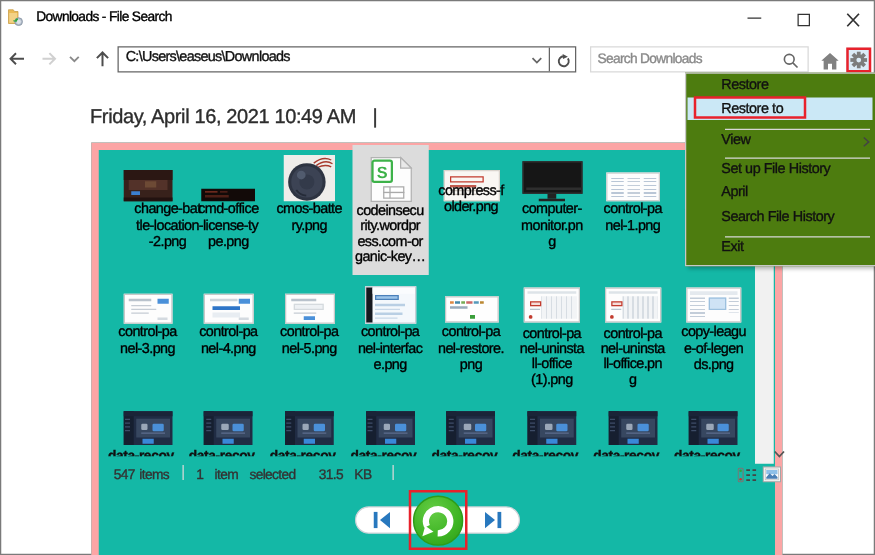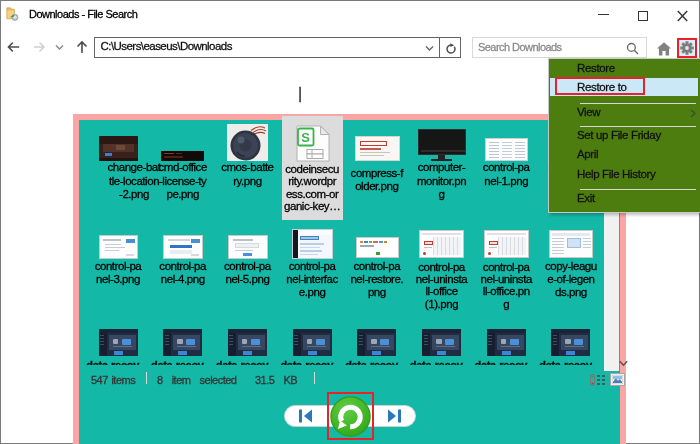--- a/index.html
+++ b/index.html
@@ -114,29 +114,30 @@
       <rect x="-1.5" y="-6.7" width="3" height="3.2" transform="rotate(180)"></rect>
       <rect x="-1.5" y="-6.7" width="3" height="3.2" transform="rotate(225)"></rect>
       <rect x="-1.5" y="-6.7" width="3" height="3.2" transform="rotate(270)"></rect>
       <rect x="-1.5" y="-6.7" width="3" height="3.2" transform="rotate(315)"></rect>
     </g>
     <circle r="1.9" fill="#dcecf8"></circle>
   </g>
 </svg>
 <div class="redbox" style="left:675.5px;top:36.5px;width:20px;height:20px"></div>
 
+<div id="heading">Friday, April 16, 2021 10:49 AM</div>
 <div class="abs" style="left:297px;top:84px;font-size:16px;color:#2d2d2d">|</div>
 
 <div id="listbox">
   <div id="scrolltrack"></div>
   <svg class="abs" style="left:540px;top:240px" width="9" height="7" viewBox="0 0 9 7">
     <path d="M0.8,1.2 L4.5,5.2 L8.2,1.2" stroke="#555" stroke-width="1.4" fill="none"></path>
   </svg>
   <span class="stat" style="left:12px;word-spacing:1px">547 items</span>
-  <span class="stat" style="left:78px">8 item selected</span>
+  <span class="stat" style="left:78px">1 item selected</span>
   <span class="stat" style="left:176px">31.5 KB</span>
   <div class="statdiv" style="left:67px"></div>
   <div class="statdiv" style="left:234.5px"></div>
 
   <svg class="abs" style="left:511px;top:254px" width="15" height="12" viewBox="0 0 15 12">
     <g stroke="#777" fill="none" stroke-width="1">
       <rect x="0.5" y="0.5" width="4" height="11" rx="1.5"></rect>
     </g>
     <circle cx="2.5" cy="2.6" r="1" fill="#3a9e3a"></circle>
     <circle cx="2.5" cy="9.4" r="1" fill="#c33"></circle>
@@ -203,21 +204,21 @@
   <div class="abs" style="left:3px;top:3px;width:10px;height:16px;background:repeating-linear-gradient(#b9c6d6 0,#b9c6d6 1px,transparent 1px,transparent 3px)"></div>
   <div class="abs" style="left:16px;top:3px;width:10px;height:16px;background:repeating-linear-gradient(#c3cdd9 0,#c3cdd9 1px,transparent 1px,transparent 3px)"></div>
   <div class="abs" style="left:29px;top:3px;width:10px;height:16px;background:repeating-linear-gradient(#b9c6d6 0,#b9c6d6 1px,transparent 1px,transparent 3px)"></div>
 </div>
 <div class="abs" style="left:548.5px;top:136.5px;width:43px;height:23px;background:#fdfdfd;border:1px solid #cfcfcf"></div>
 
 <div class="lbl" style="left:100px;top:160.4px">change-bat<br>tle-location<br>-2.png</div>
 <div class="lbl" style="left:148.7px;top:160.4px">cmd-office<br>-license-ty<br>pe.png</div>
 <div class="lbl" style="left:213.4px;top:160.4px">cmos-batte<br>ry.png</div>
 <div class="lbl lbl4" style="left:278.1px;top:161.7px">codeinsecu<br>rity.wordpr<br>ess.com-or<br>ganic-key…</div>
-<div class="lbl" style="left:342.8px;top:166px">compress-f<br>older.png</div>
+<div class="lbl" style="left:342.8px;top:146px">compress-f<br>older.png</div>
 <div class="lbl" style="left:407.5px;top:160.4px">computer-<br>monitor.pn<br>g</div>
 <div class="lbl" style="left:472.2px;top:160.4px">control-pa<br>nel-1.png</div>
 <div class="lbl" style="left:536.9px;top:160.4px">control-pa<br>nel-2.png</div>
 
 <div class="abs" style="left:97.5px;top:234px;width:39px;height:24px;background:#fdfdfd;border:1px solid #c8c8c8">
   <div class="abs" style="left:3px;top:3px;width:18px;height:1.5px;background:#b9c2cc"></div>
   <div class="abs" style="right:2px;top:3px;width:9px;height:4px;background:#4a90d9"></div>
   <div class="abs" style="left:5px;top:8px;width:16px;height:1px;background:#c5ccd4"></div>
   <div class="abs" style="left:5px;top:11px;width:20px;height:1px;background:#c5ccd4"></div>
   <div class="abs" style="left:5px;top:14px;width:14px;height:1px;background:#c5ccd4"></div>
@@ -371,21 +372,21 @@
 <div id="menu">
   <div class="mi" style="top:2.5px">Restore</div>
   <div class="abs" style="left:1px;top:19px;width:148px;height:18px;background:#cbe8f6"></div>
   <div class="mi" style="top:21.5px">Restore to</div>
   <div class="msep" style="top:43.5px"></div>
   <div class="mi" style="top:46.5px">View</div>
   <svg class="abs" style="left:141px;top:50px" width="6" height="9" viewBox="0 0 6 9">
     <path d="M1,1 L5,4.5 L1,8" stroke="#444" stroke-width="1.2" fill="none"></path>
   </svg>
   <div class="msep" style="top:66.5px"></div>
-  <div class="mi" style="top:69.5px">Set up File Friday</div>
+  <div class="mi" style="top:69.5px">Set up File History</div>
   <div class="mi" style="top:88.5px">April</div>
-  <div class="mi" style="top:108.5px">Help File History</div>
+  <div class="mi" style="top:108.5px">Search File History</div>
   <div class="msep" style="top:129.5px"></div>
   <div class="mi" style="top:132.5px">Exit</div>
 </div>
 <div class="redbox" style="left:554px;top:75.5px;width:89.5px;height:18px"></div>
 
 </div>
 
 </body></html>

